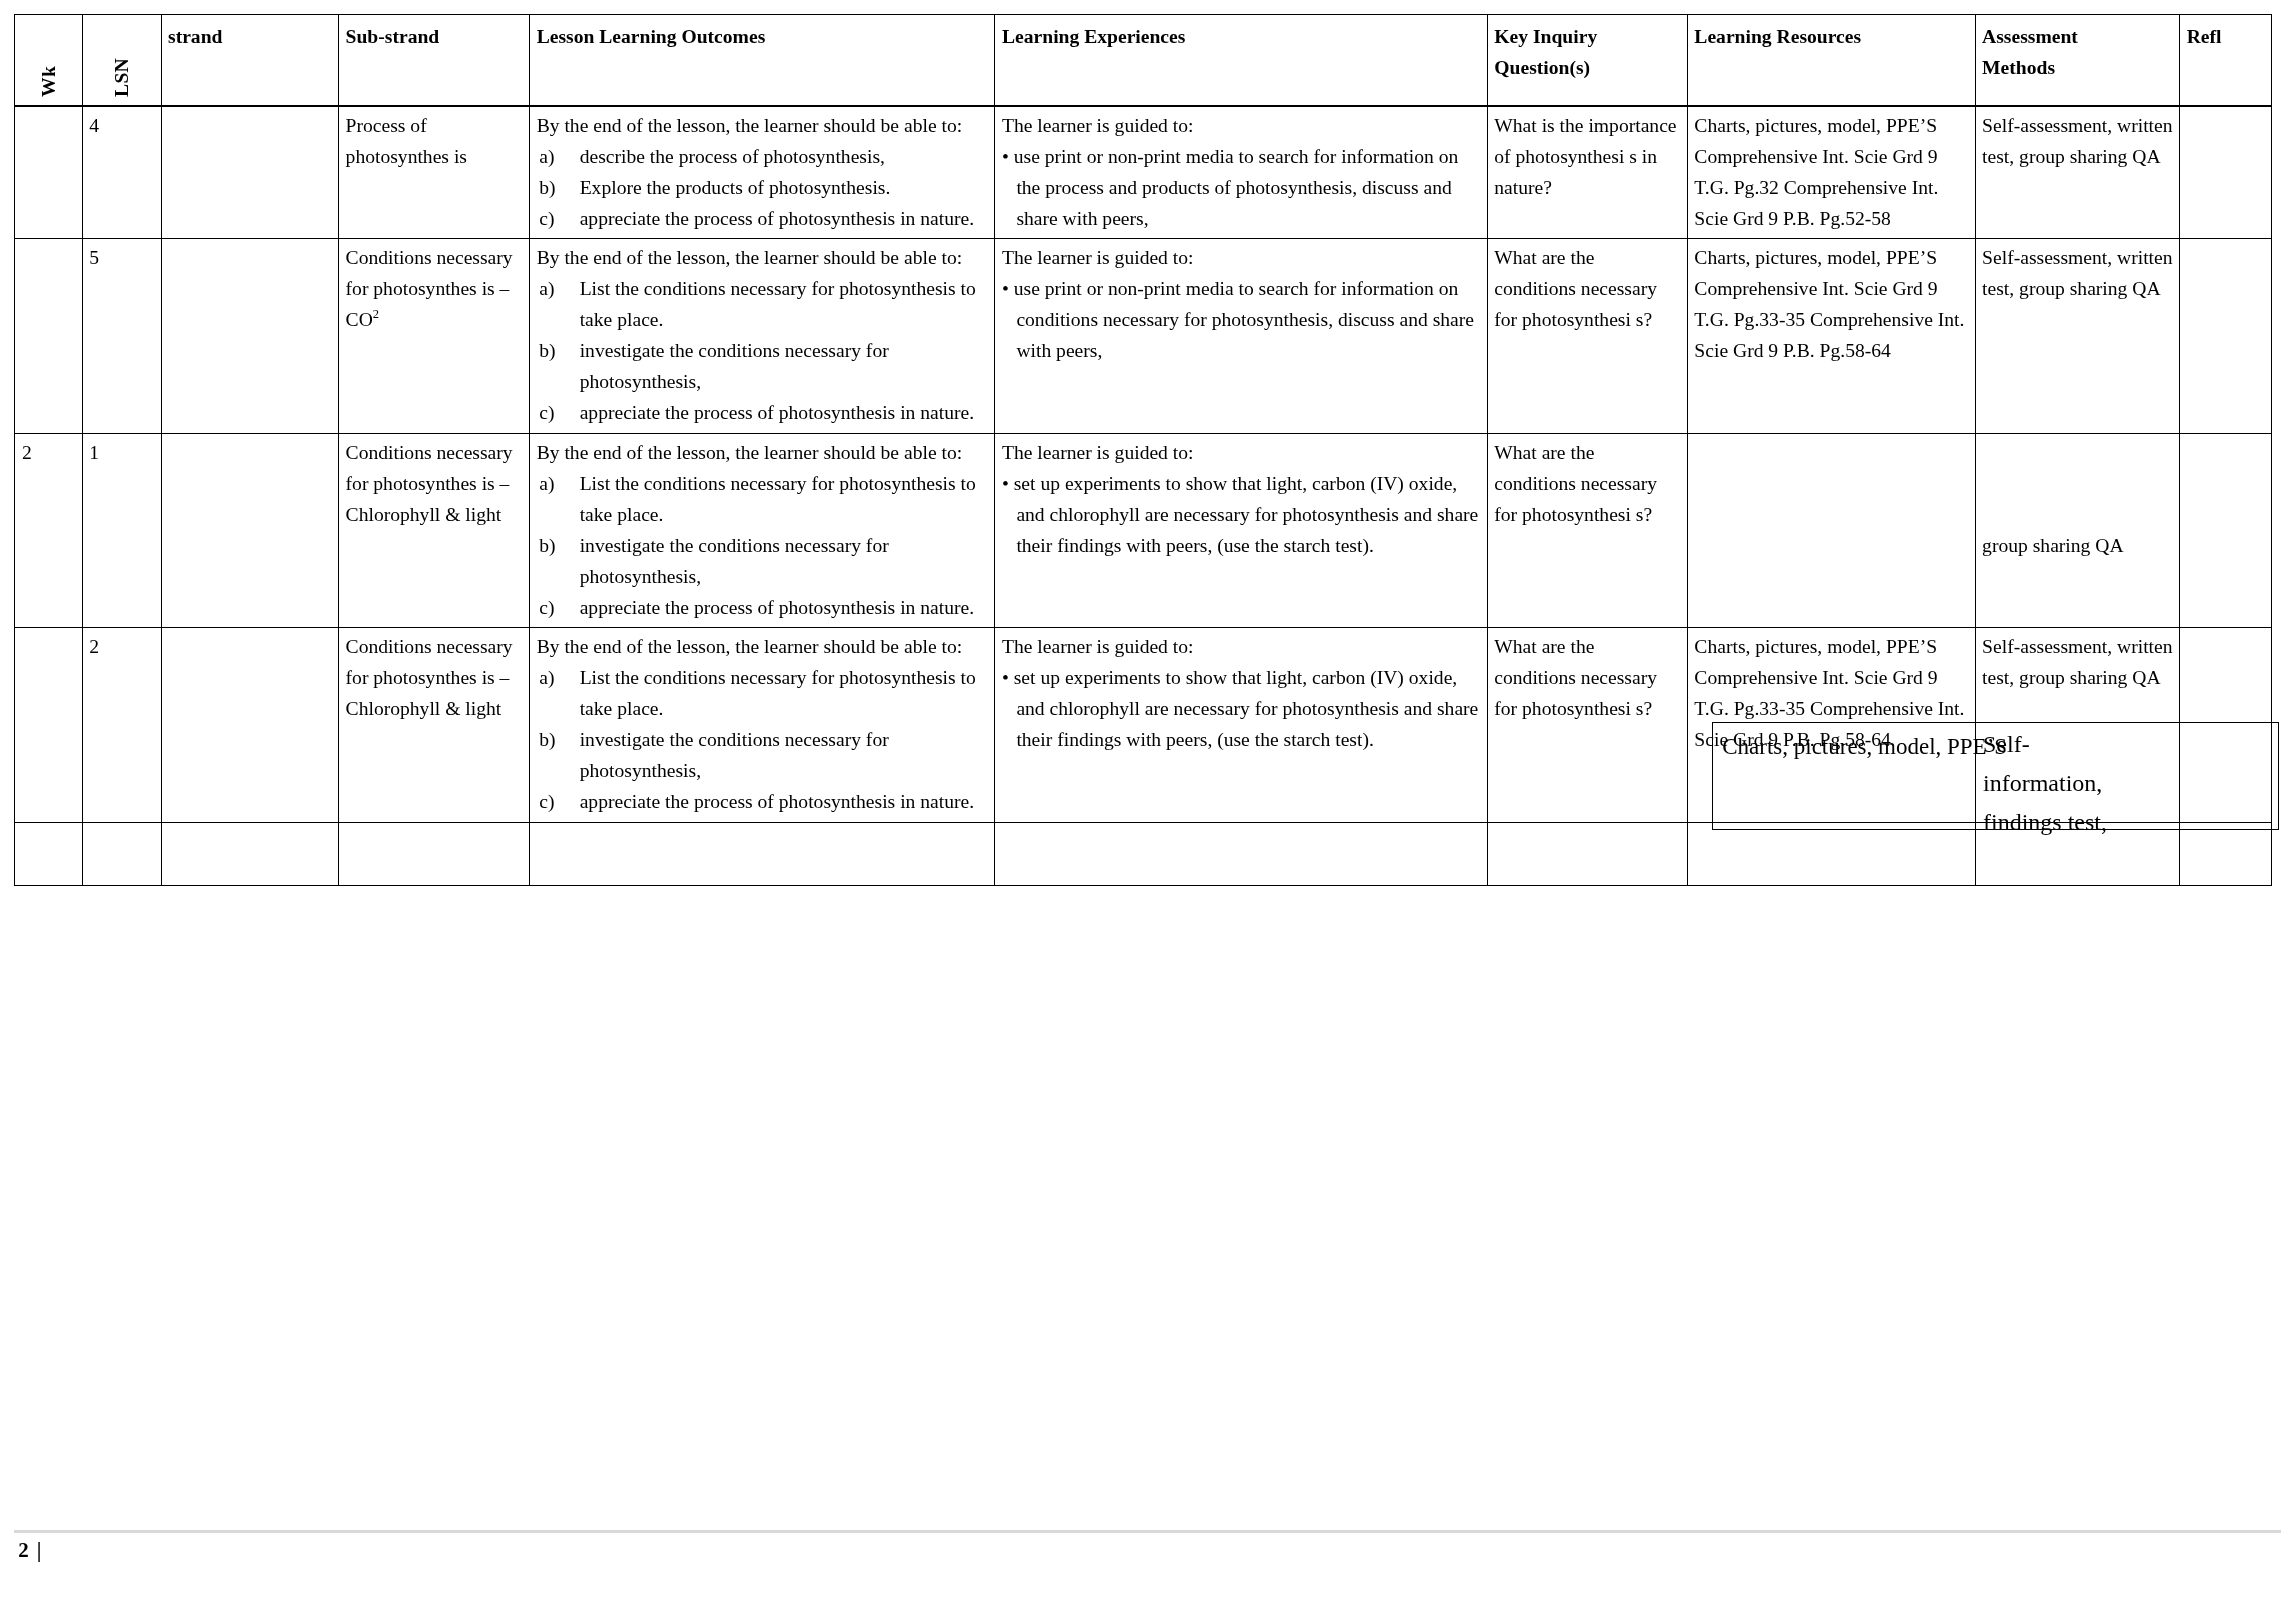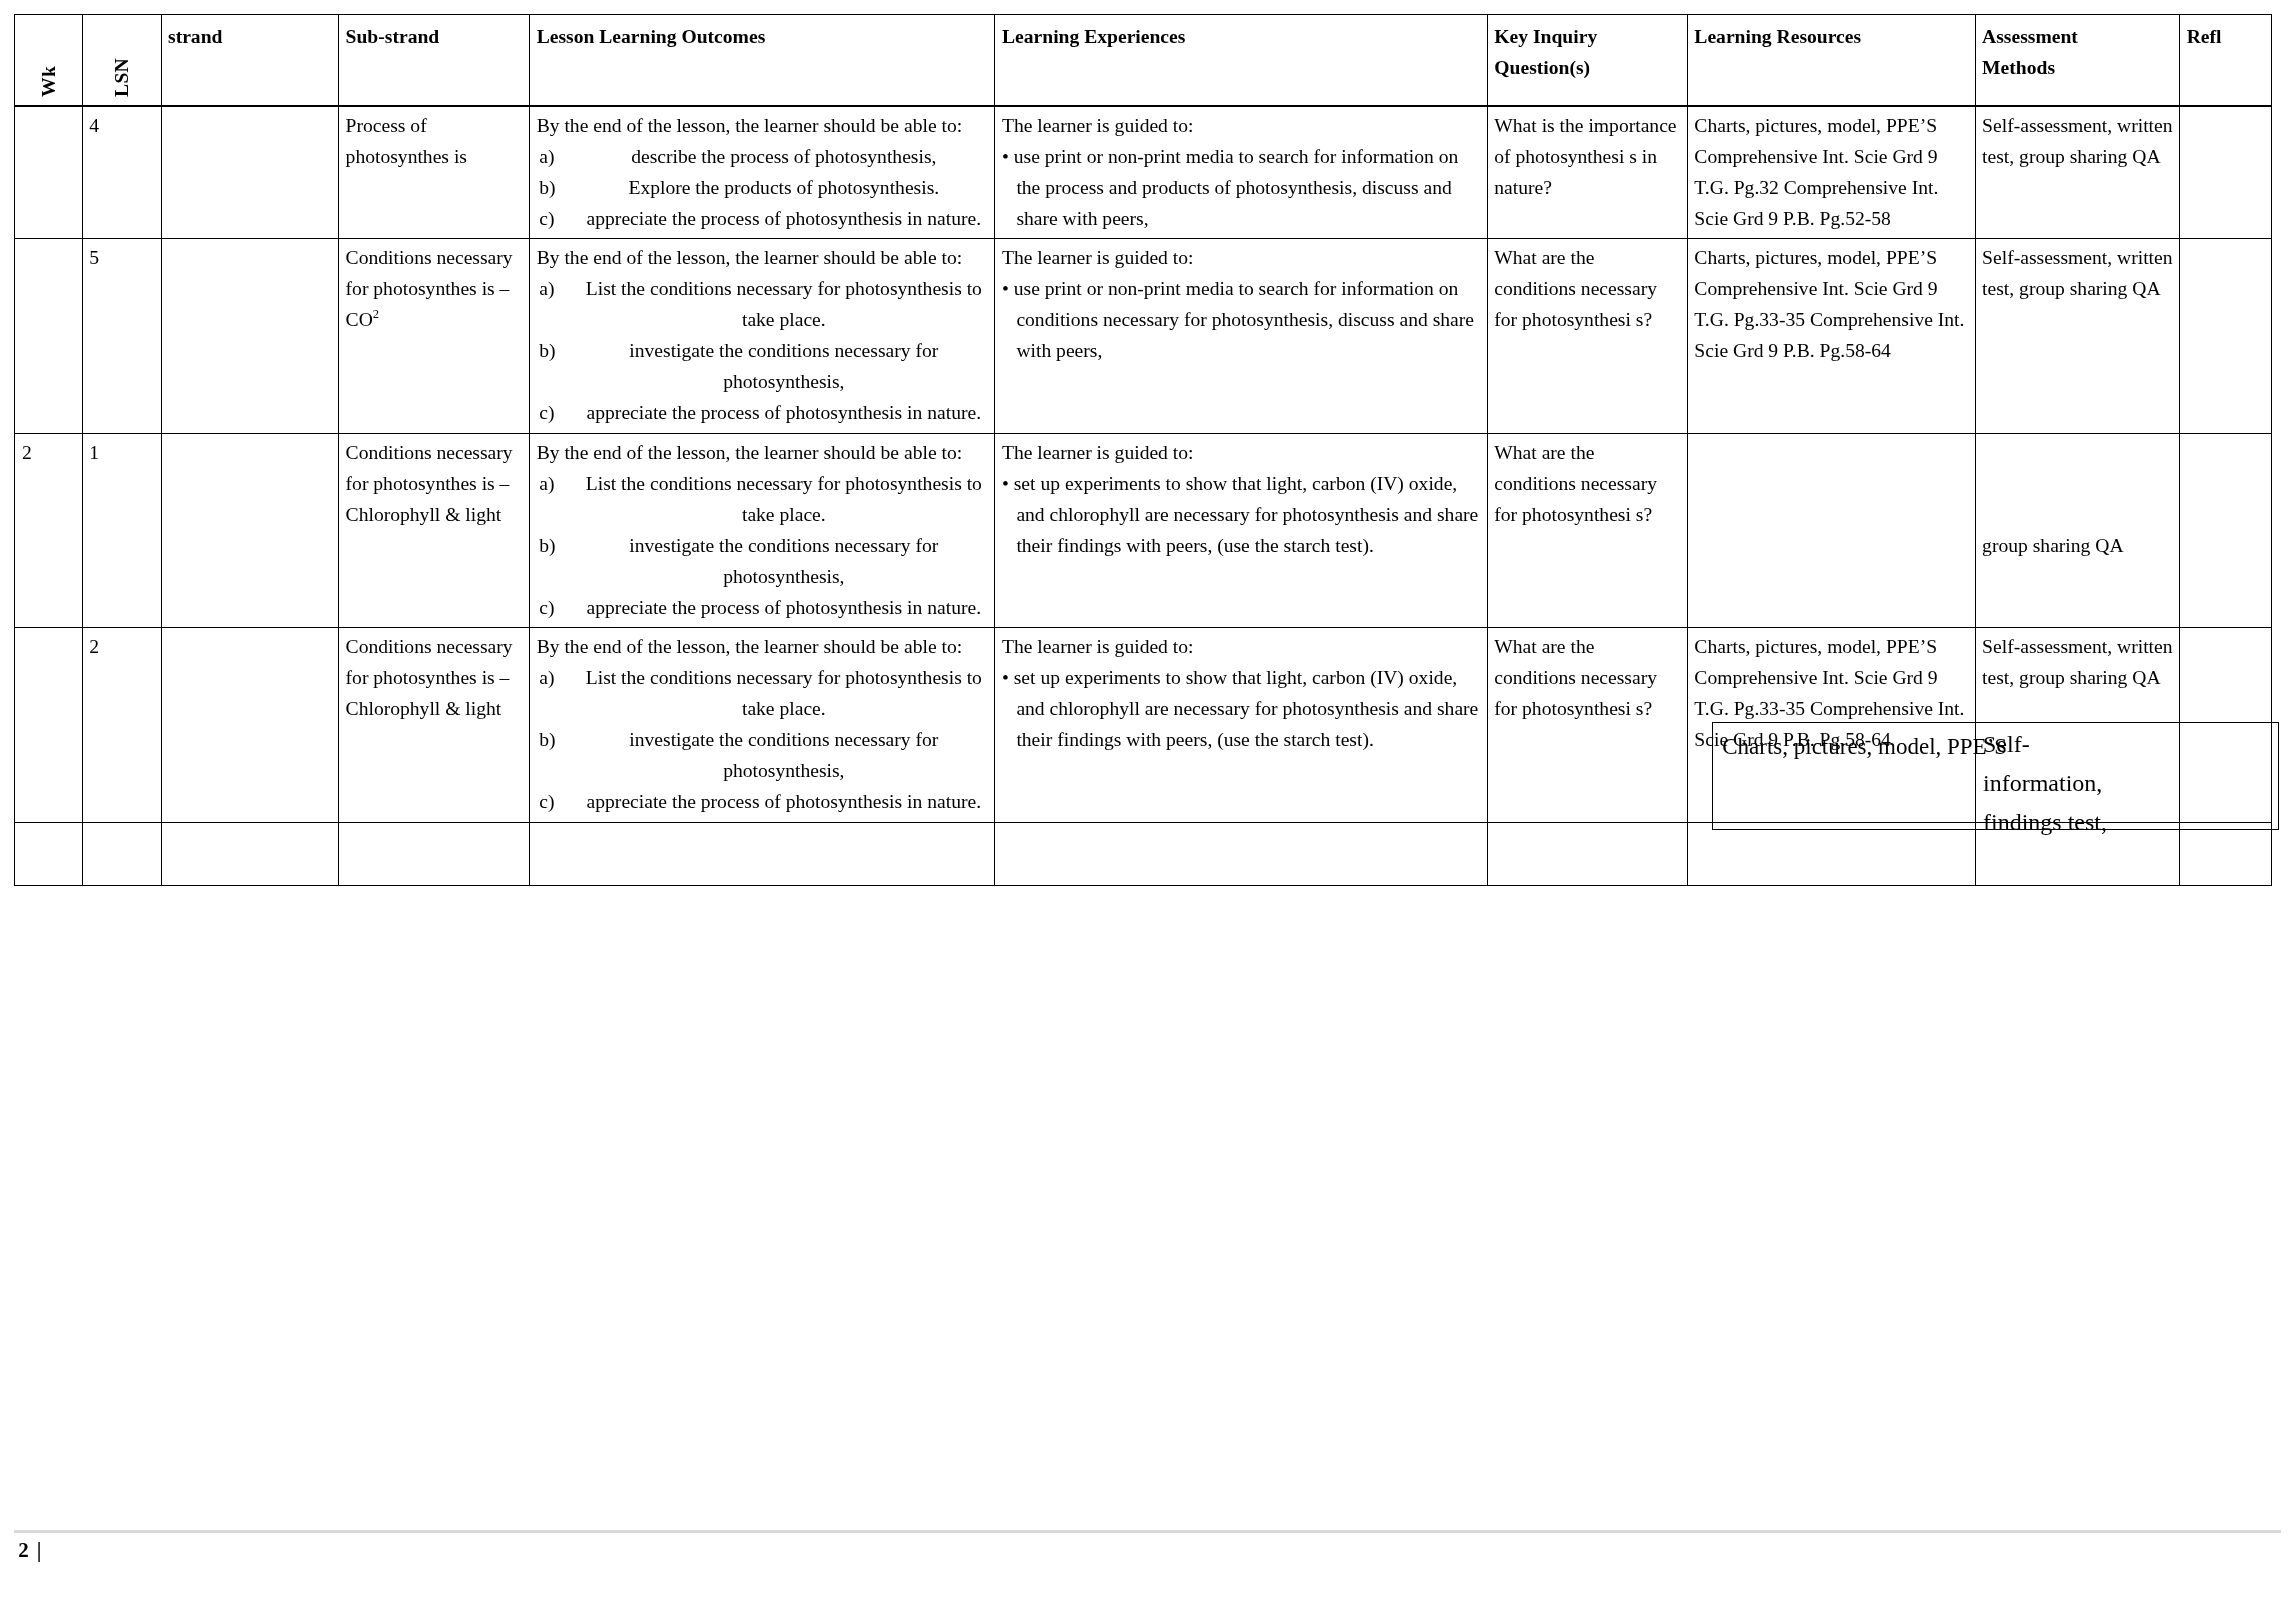--- a/index.html
+++ b/index.html
@@ -72,21 +72,20 @@
   col.c-refl {width:41px;}
 
   td.num{ font-weight:bold; text-align:left; padding-left:9.2px;}
 
   
   ol.abc{
     margin:0;
     padding:0 0 0 0;
     list-style:none;
     counter-reset:abc;
-    text-align:center;
   }
   ol.abc > li{
     counter-increment:abc;
     position:relative;
     padding-left:43px;
     margin:0;
   }
   ol.abc > li:before{
     content:counter(abc,lower-alpha) ")";
     position:absolute;

